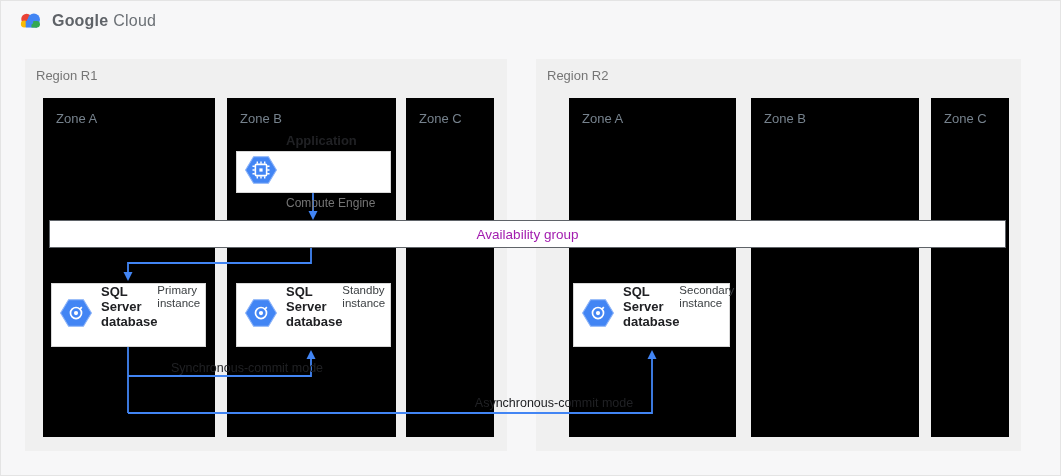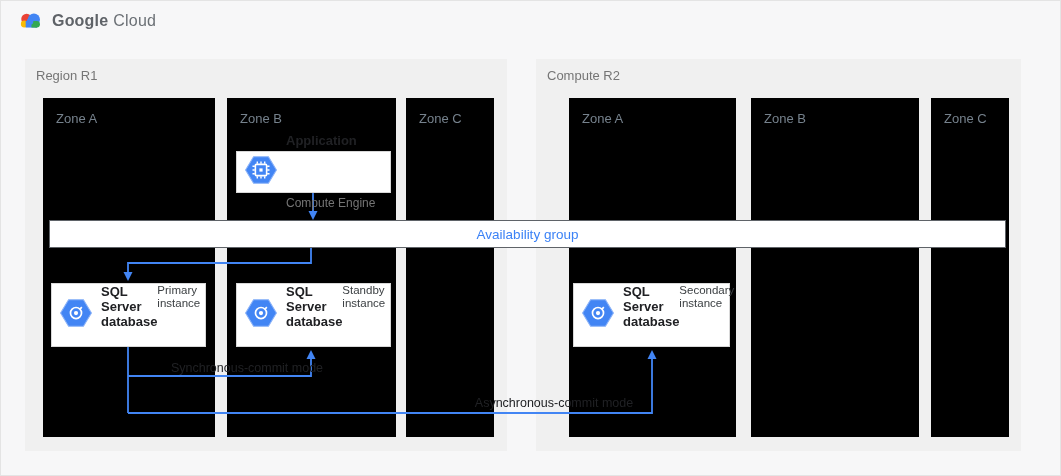--- a/index.html
+++ b/index.html
@@ -40,21 +40,21 @@
   .sql{left:50px;top:282px;width:155px;height:64px;align-items:stretch;}
   .sql.standby{left:235px;}
   .sql.secondary{left:572px;width:157px;}
   .sql .hex{align-self:center;}
   .sql-body{flex:1 1 auto;display:flex;flex-direction:row;justify-content:center;padding-right:6px;}
   .sql-divider{border:none;border-top:1px solid #DADCE0;margin:4px 0 3px 0;height:0;}
   .sql-instance{font-size:11.5px;color:#3C4043;line-height:13px;}
   .availability{
     position:absolute;left:48px;top:219px;width:957px;height:28px;box-sizing:border-box;
     background:#fff;border:1.5px solid #5F6368;display:flex;align-items:center;justify-content:center;
-    font-size:13.5px;color:#3b82f6;
+    font-size:13.5px;color:#a21caf;
   }
 </style>
 </head>
 <body>
 
 <div class="canvas">
 
   <div class="logo">
     <svg width="27" height="22" viewBox="0 0 28 22">
       <circle cx="10" cy="9" r="5.6" fill="#EA4335"></circle>
@@ -77,21 +77,21 @@
     </div>
     <div class="zone r1-zb">
       <div class="zone-label">Zone B</div>
     </div>
     <div class="zone r1-zc">
       <div class="zone-label">Zone C</div>
     </div>
   </div>
 
   <div class="region region-r2">
-    <div class="region-label">Compute R2</div>
+    <div class="region-label">Region R2</div>
     <div class="zone r2-za">
       <div class="zone-label">Zone A</div>
     </div>
     <div class="zone r2-zb">
       <div class="zone-label">Zone B</div>
     </div>
     <div class="zone r2-zc">
       <div class="zone-label">Zone C</div>
     </div>
   </div>

